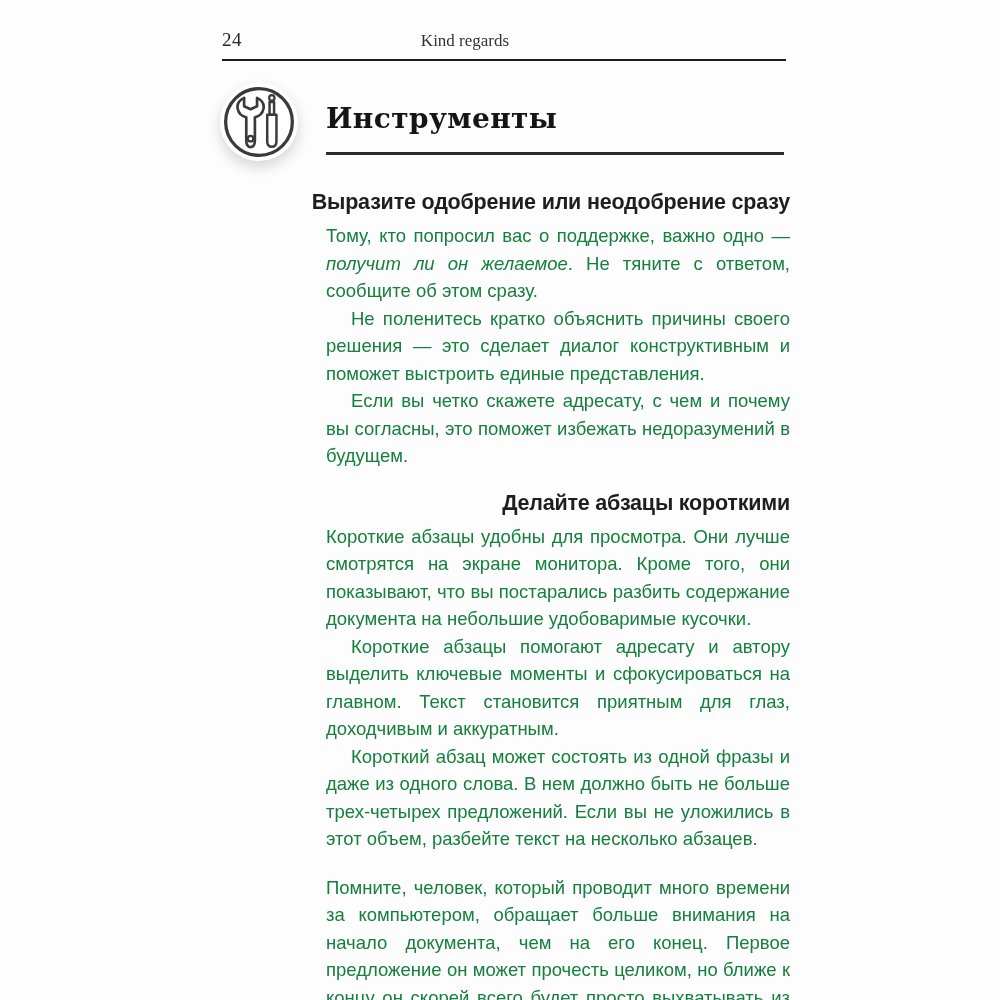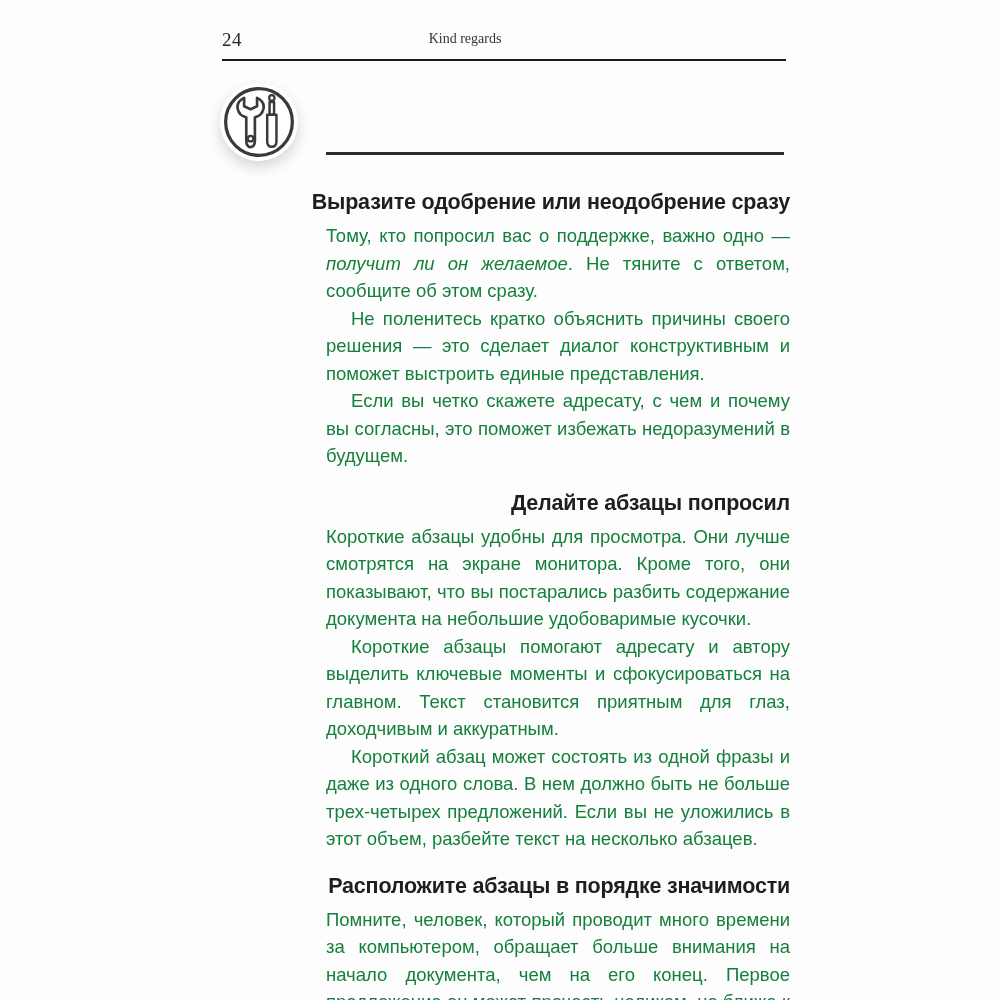--- a/index.html
+++ b/index.html
@@ -21,21 +21,21 @@
     font-family: "Liberation Serif", serif;
     color: #262626;
   }
   .page-number {
     position: absolute; left: 0; top: 0;
     font-size: 19px; letter-spacing: 0.5px;
   }
   .running-title {
     position: absolute; left: 243px; top: 2px;
     transform: translateX(-50%);
-    font-size: 14px; color: #333;
+    font-size: 17px; color: #333;
   }
   .header-rule {
     position: absolute;
     left: 222px; top: 59px;
     width: 564px; height: 0;
     border-top: 2px solid #1b1b1b;
   }
 
   
   .badge {
@@ -109,43 +109,43 @@
         <circle cx="29.8" cy="54.2" r="2.7" stroke-width="2.2"></circle>
       </g>
       <g fill="none" stroke="#3a3a3a" stroke-width="2.4" stroke-linejoin="round" stroke-linecap="round">
         <circle cx="50.5" cy="14.5" r="2.6" stroke-width="2.2"></circle>
         <path d="M48.3 18.5 L52.7 18.5 L52.7 31 L48.3 31 Z"></path>
         <path d="M46.0 31 L55.0 31 L55.0 57 C55.0 60.3 53.2 62.2 50.5 62.2 C47.8 62.2 46.0 60.3 46.0 57 Z"></path>
       </g>
     </svg>
   </div>
 
+  <h1 class="chapter-title">Инструменты</h1>
   <div class="title-rule"></div>
 
   <main class="content">
 
     <section>
       <h2 class="section-heading">Выразите одобрение или неодобрение сразу</h2>
       <div class="section-body">
         <p><span>Тому, кто попросил вас о поддержке, важно одно — </span><em>получит ли он желаемое</em><span>. Не тяните с ответом, сообщите об этом сразу.</span></p>
         <p class="indent">Не поленитесь кратко объяснить причины своего решения — это сделает диалог конструктивным и поможет выстроить единые представления.</p>
         <p class="indent">Если вы четко скажете адресату, с чем и почему вы согласны, это поможет избежать недоразумений в будущем.</p>
       </div>
     </section>
 
     <section>
-      <h2 class="section-heading">Делайте абзацы попросил</h2>
+      <h2 class="section-heading">Делайте абзацы короткими</h2>
       <div class="section-body">
         <p>Короткие абзацы удобны для просмотра. Они лучше смотрятся на экране монитора. Кроме того, они показывают, что вы постарались разбить содержание документа на небольшие удобоваримые кусочки.</p>
         <p class="indent">Короткие абзацы помогают адресату и автору выделить ключевые моменты и сфокусироваться на главном. Текст становится приятным для глаз, доходчивым и аккуратным.</p>
         <p class="indent">Короткий абзац может состоять из одной фразы и даже из одного слова. В нем должно быть не больше трех-четырех предложений. Если вы не уложились в этот объем, разбейте текст на несколько абзацев.</p>
       </div>
     </section>
 
     <section>
-      <h2 class="section-heading">Расположите абзацы в порядке значимости</h2>
       <div class="section-body">
         <p>Помните, человек, который проводит много времени за компьютером, обращает больше внимания на начало документа, чем на его конец. Первое предложение он может прочесть целиком, но ближе к концу он скорей всего будет просто выхватывать из текста отдельные слова. Это еще одна причина располагать информацию в порядке значимости.</p>
       </div>
     </section>
 
   </main>
 </div>
 
 </body></html>

